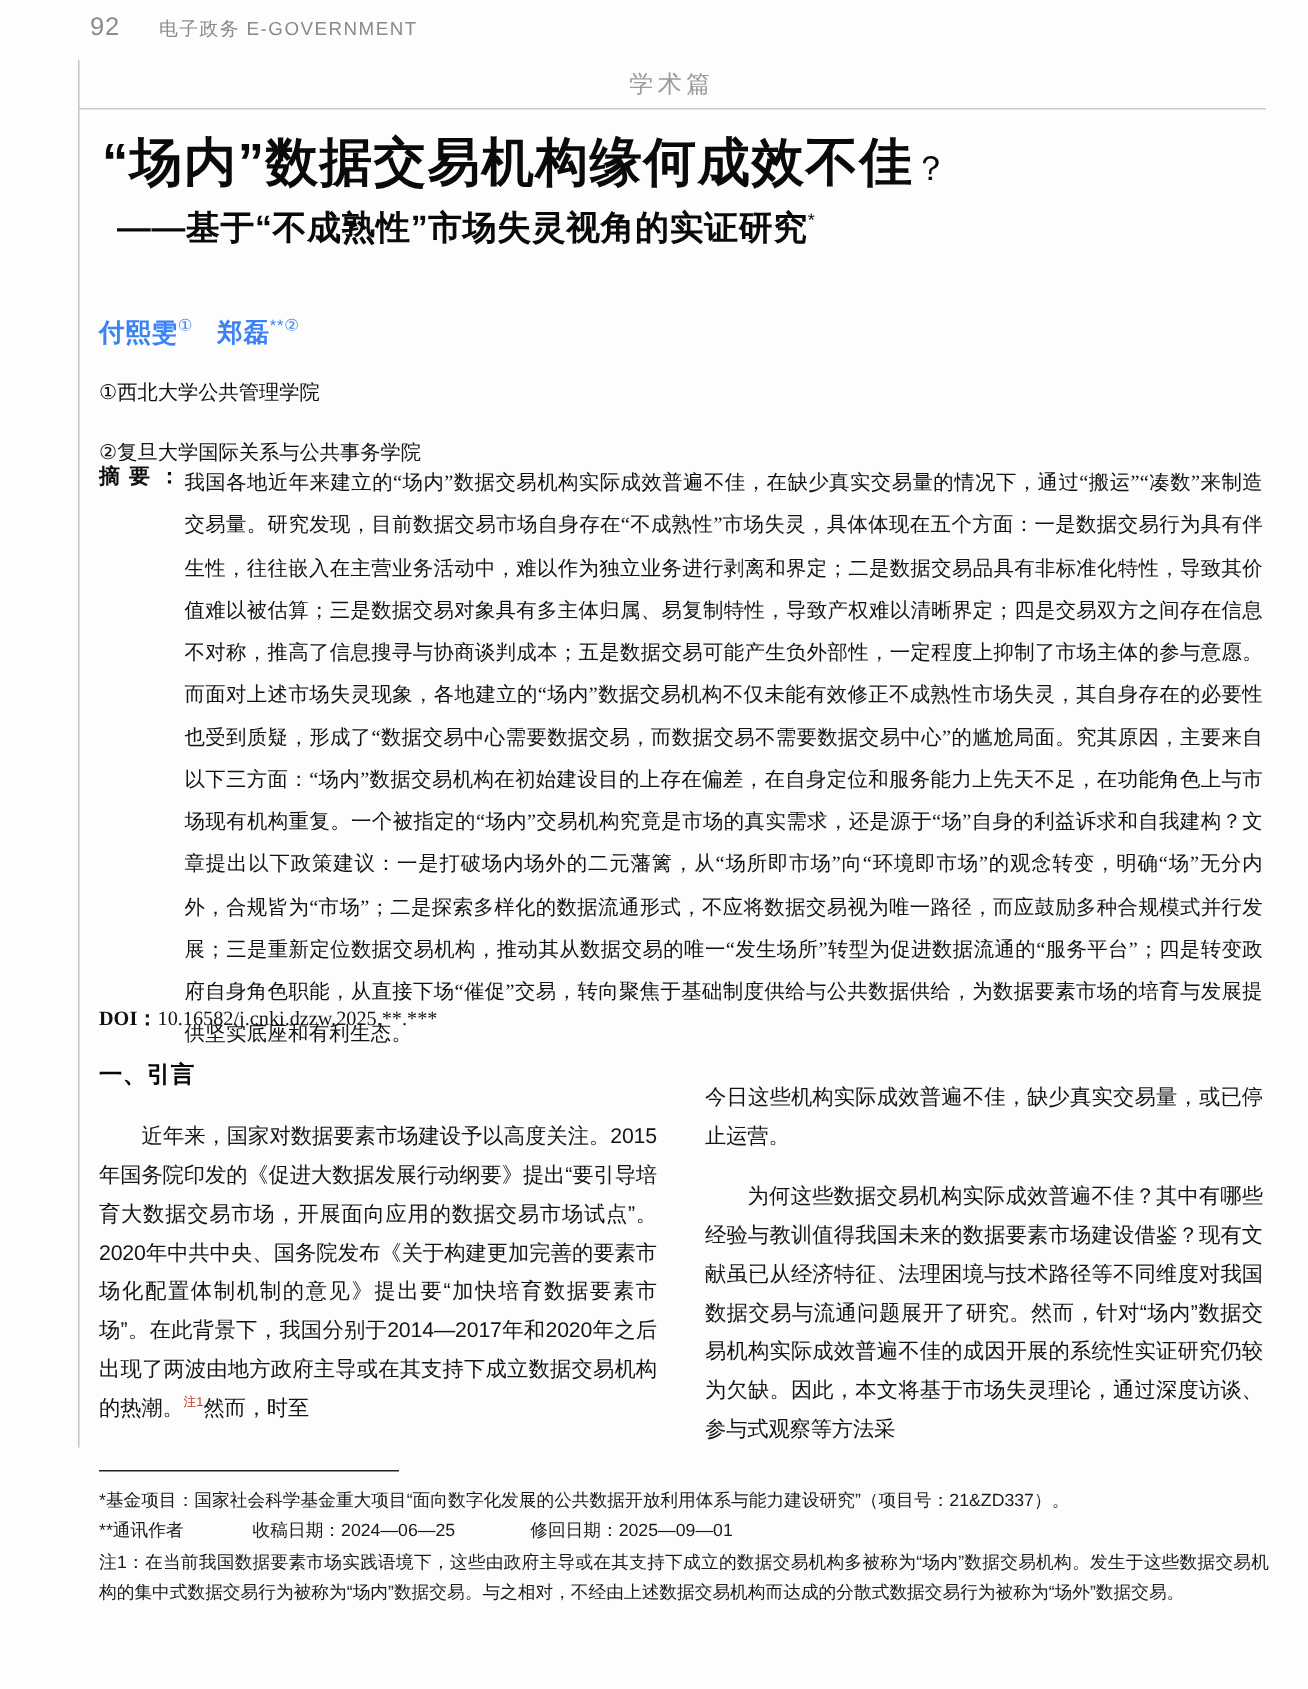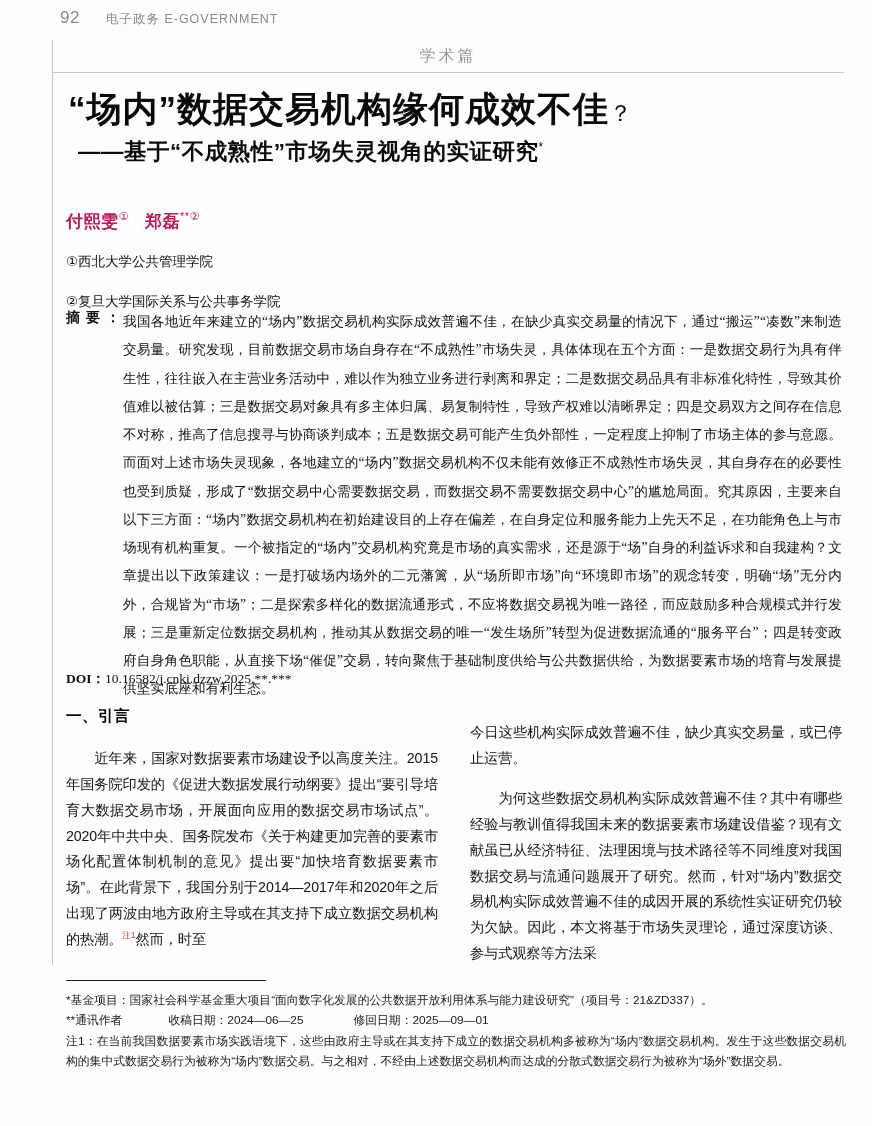--- a/index.html
+++ b/index.html
@@ -113,21 +113,21 @@
   
   .authors {
     position: absolute;
     left: 66px;
     top: 210px;
   }
   .author-line {
     font-size: 17px;
     font-weight: 700;
     letter-spacing: .5px;
-    color: #be185d;
+    color: #3b82f6;
   }
   .author-line .sup {
     font-size: 11px;
     vertical-align: super;
     font-weight: 400;
   }
   .author-gap { display: inline-block; width: 16px; }
   .affil {
     font-size: 13.5px;
     line-height: 1.62;

